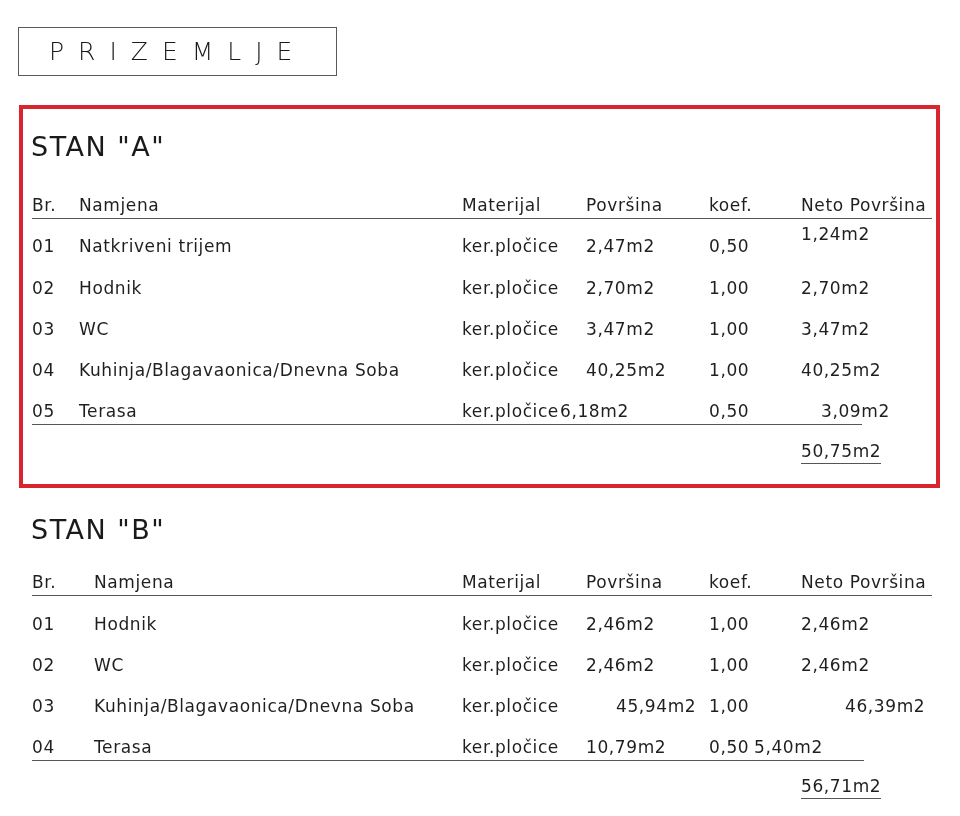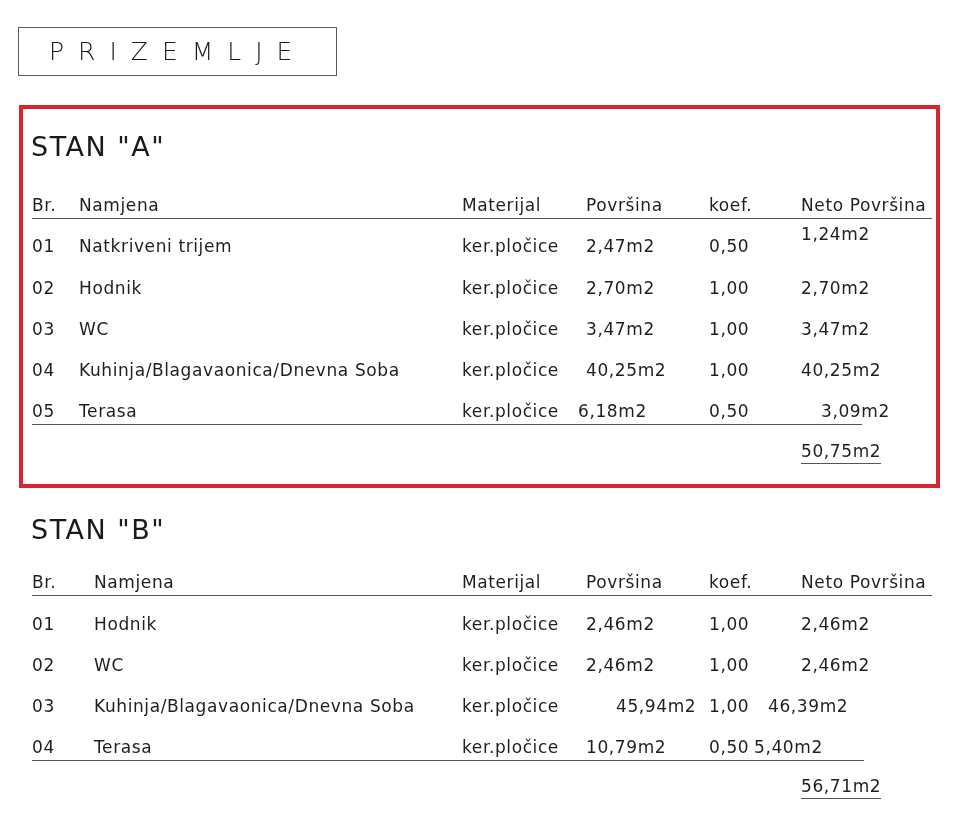--- a/index.html
+++ b/index.html
@@ -87,21 +87,21 @@
     <span class="cell" style="left:79px;top:360px">Kuhinja/Blagavaonica/Dnevna Soba</span>
     <span class="cell" style="left:462px;top:360px">ker.pločice</span>
     <span class="cell" style="left:586px;top:360px">40,25m2</span>
     <span class="cell" style="left:709px;top:360px">1,00</span>
     <span class="cell" style="left:801px;top:360px">40,25m2</span>
   </div>
   <div>
     <span class="cell" style="left:32px;top:401px">05</span>
     <span class="cell" style="left:79px;top:401px">Terasa</span>
     <span class="cell" style="left:462px;top:401px">ker.pločice</span>
-    <span class="cell" style="left:578px;top:401px">6,18m2</span>
+    <span class="cell" style="left:560px;top:401px">6,18m2</span>
     <span class="cell" style="left:709px;top:401px">0,50</span>
     <span class="cell" style="left:821px;top:401px">3,09m2</span>
   </div>
   <div class="hline" style="left:32px;top:424px;width:830px"></div>
 
   <span class="total" style="left:801px;top:441px">50,75m2</span>
 </div>
 
 <div>
   <div class="stan-title" style="top:514px">STAN "B"</div>
@@ -131,21 +131,21 @@
     <span class="cell" style="left:586px;top:655px">2,46m2</span>
     <span class="cell" style="left:709px;top:655px">1,00</span>
     <span class="cell" style="left:801px;top:655px">2,46m2</span>
   </div>
   <div>
     <span class="cell" style="left:32px;top:696px">03</span>
     <span class="cell" style="left:94px;top:696px">Kuhinja/Blagavaonica/Dnevna Soba</span>
     <span class="cell" style="left:462px;top:696px">ker.pločice</span>
     <span class="cell" style="left:616px;top:696px">45,94m2</span>
     <span class="cell" style="left:709px;top:696px">1,00</span>
-    <span class="cell" style="left:768px;top:696px">46,39m2</span>
+    <span class="cell" style="left:845px;top:696px">46,39m2</span>
   </div>
   <div>
     <span class="cell" style="left:32px;top:737px">04</span>
     <span class="cell" style="left:94px;top:737px">Terasa</span>
     <span class="cell" style="left:462px;top:737px">ker.pločice</span>
     <span class="cell" style="left:586px;top:737px">10,79m2</span>
     <span class="cell" style="left:709px;top:737px">0,50</span>
     <span class="cell" style="left:754px;top:737px">5,40m2</span>
   </div>
   <div class="hline" style="left:32px;top:760px;width:832px"></div>

